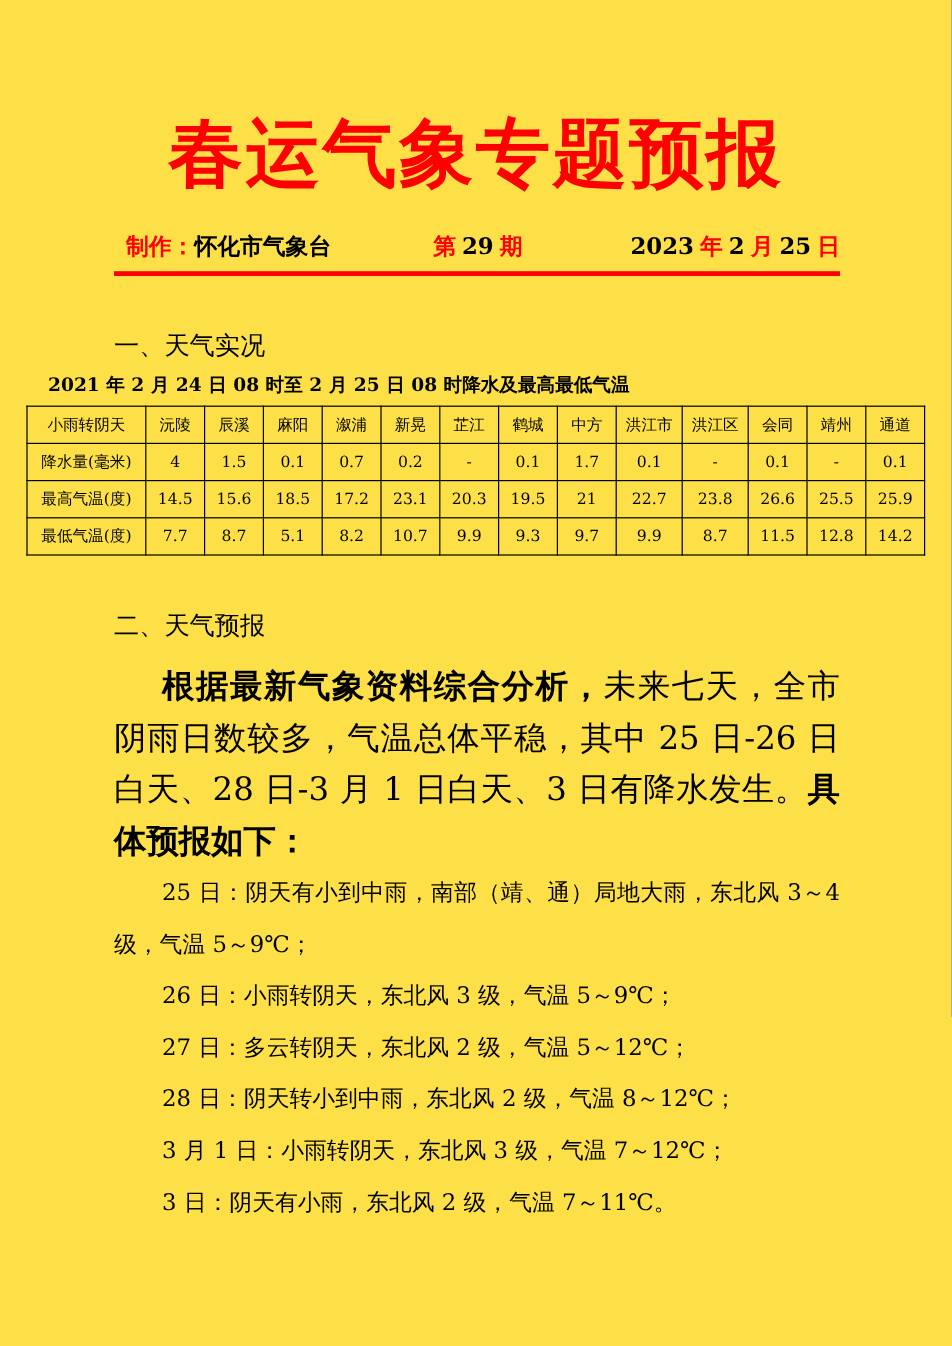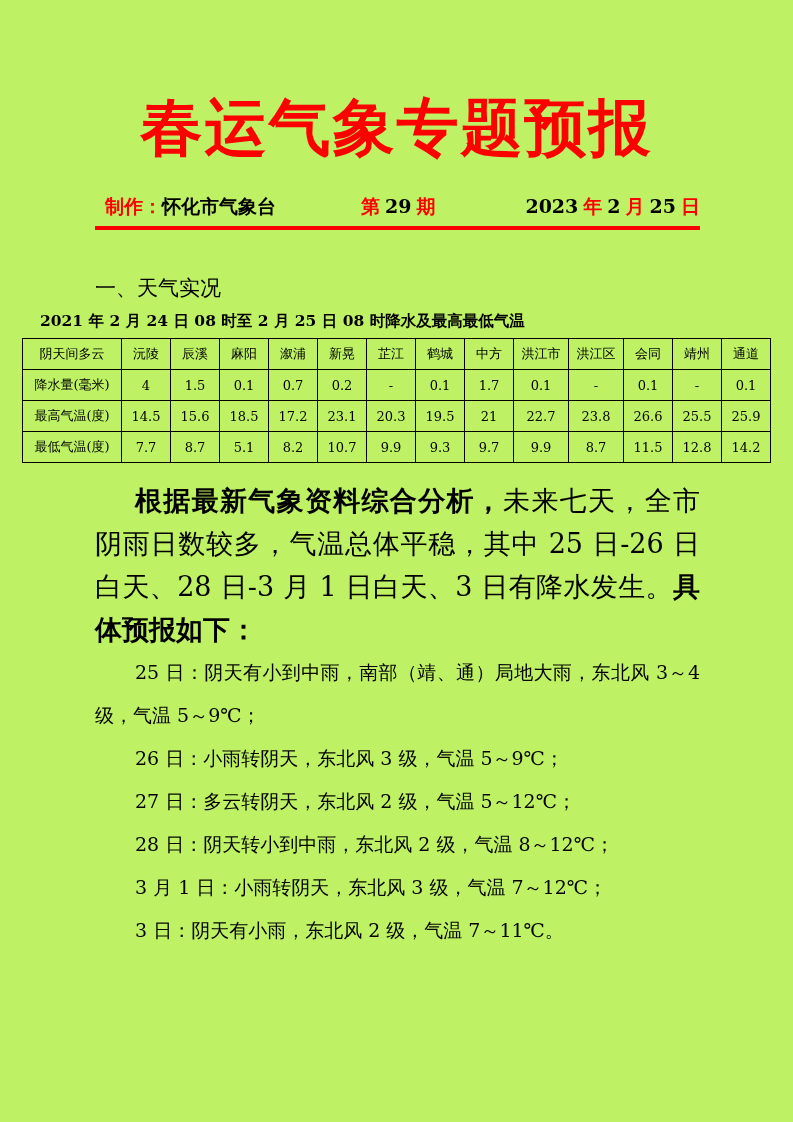--- a/index.html
+++ b/index.html
@@ -1,20 +1,20 @@
 <!DOCTYPE html>
 <html><head>
 <meta charset="utf-8">
 <style>
   html,body{margin:0;padding:0;background:#888;}
   .page{
     position:relative;
     width:793px;height:1122px;
     margin:0 auto;
-    background:#bef264;
+    background:#fde047;
     font-family:"DejaVu Serif","Liberation Serif",serif;
     color:#000;
     overflow:hidden;
   }
   .doc-title{
     margin:88px 0 0 0;
     text-align:center;
     font-size:62px;
     line-height:80px;
     font-weight:600;
@@ -105,21 +105,21 @@
 
   <div class="rule"></div>
 
   <div class="sec-heading">一、天气实况</div>
 
   <div class="table-title">2021 年 2 月 24 日 08 时至 2 月 25 日 08 时降水及最高最低气温</div>
 
   <table class="wtable">
     <tbody>
         <tr>
-          <td>阴天间多云</td>
+          <td>小雨转阴天</td>
           <td>沅陵</td>
           <td>辰溪</td>
           <td>麻阳</td>
           <td>溆浦</td>
           <td>新晃</td>
           <td>芷江</td>
           <td>鹤城</td>
           <td>中方</td>
           <td>洪江市</td>
           <td>洪江区</td>
@@ -171,20 +171,21 @@
           <td>9.7</td>
           <td>9.9</td>
           <td>8.7</td>
           <td>11.5</td>
           <td>12.8</td>
           <td>14.2</td>
         </tr>
       </tbody>
   </table>
 
+  <div class="sec-heading">二、天气预报</div>
 
   <div class="intro"><b>根据最新气象资料综合分析，</b><span>未来七天，全市阴雨日数较多，气温总体平稳，其中 25 日-26 日白天、28 日-3 月 1 日白天、3 日有降水发生。</span><b>具体预报如下：</b></div>
 
   <div class="flines">
       <p>25 日：阴天有小到中雨，南部（靖、通）局地大雨，东北风 3～4 级，气温 5～9℃；</p>
       <p>26 日：小雨转阴天，东北风 3 级，气温 5～9℃；</p>
       <p>27 日：多云转阴天，东北风 2 级，气温 5～12℃；</p>
       <p>28 日：阴天转小到中雨，东北风 2 级，气温 8～12℃；</p>
       <p>3 月 1 日：小雨转阴天，东北风 3 级，气温 7～12℃；</p>
       <p>3 日：阴天有小雨，东北风 2 级，气温 7～11℃。</p>

